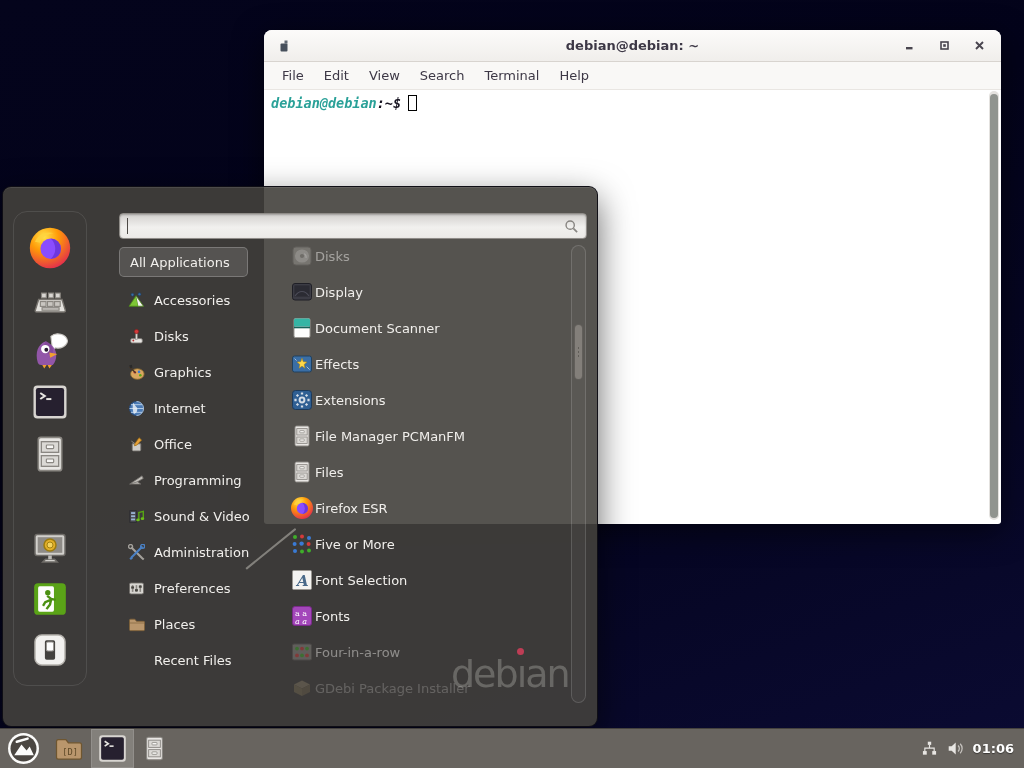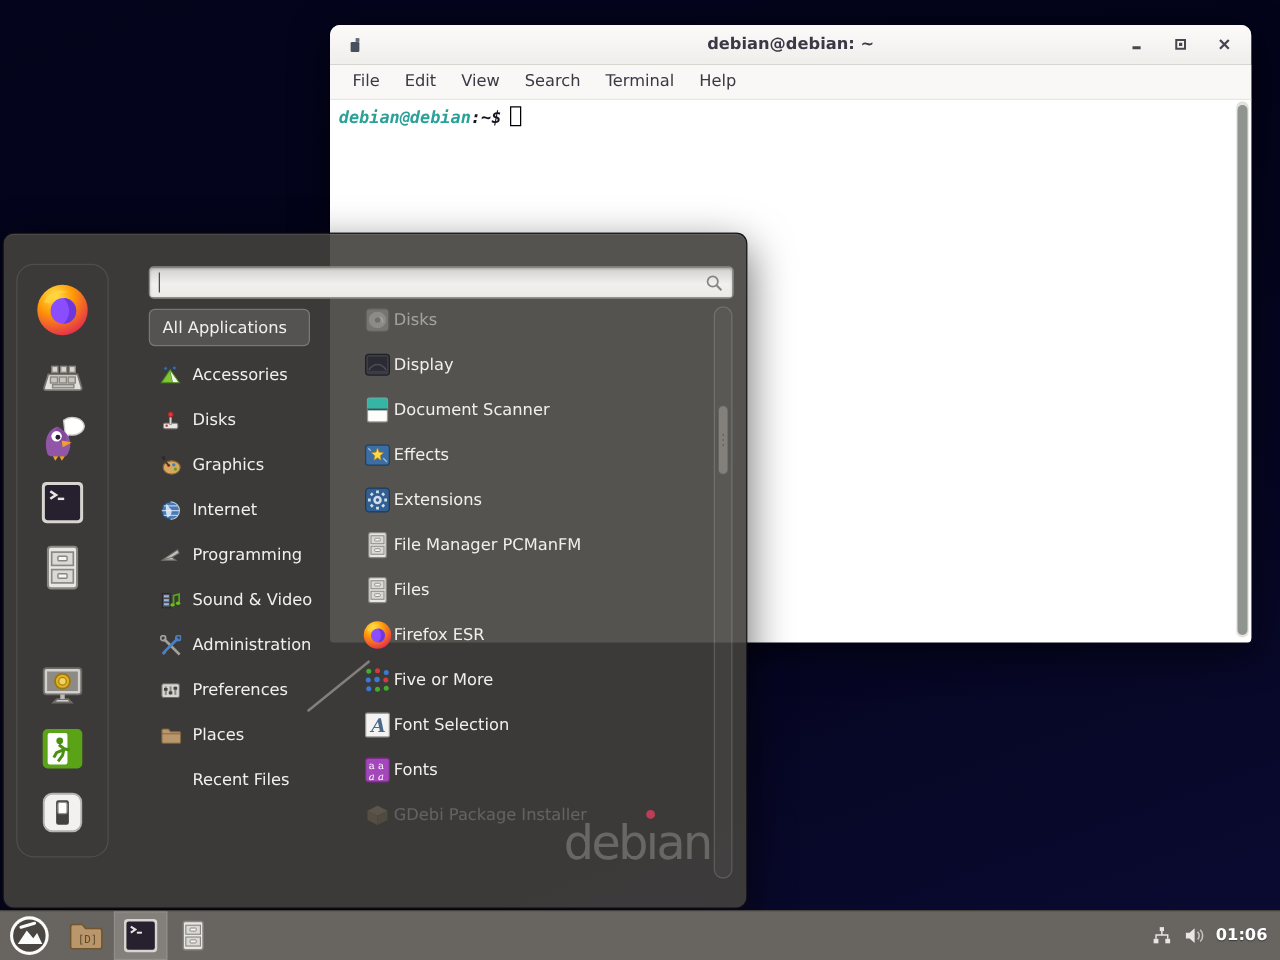--- a/index.html
+++ b/index.html
@@ -5,21 +5,21 @@
   * { margin:0; padding:0; box-sizing:border-box; }
   html,body { width:1024px; height:768px; overflow:hidden;
               font-family:"DejaVu Sans", sans-serif; background:#000; }
   .stage { position:absolute; width:1024px; height:768px; overflow:hidden; }
 
   
   .desktop { position:absolute; inset:0;
     background:linear-gradient(160deg,#04041c 0%,#03031a 38%,#060624 70%,#0b0b33 100%); }
 
   
-  .terminal-window { position:absolute; left:264px; top:20px; width:737px; height:494px;
+  .terminal-window { position:absolute; left:264px; top:30px; width:737px; height:494px;
     border-radius:8px 8px 3px 3px; background:#fff; z-index:1;
     box-shadow:0 8px 30px rgba(0,0,0,0.55); }
   .titlebar { height:32px; background:linear-gradient(#fcfbfa,#f0eeeb);
     border-bottom:1px solid #d8d4cf; border-radius:8px 8px 0 0;
     position:relative; display:flex; align-items:center; justify-content:center; }
   .titlebar-title { font-weight:bold; font-size:13px; color:#3d3846; }
   .titlebar-icon { position:absolute; left:15px; top:9px; width:12px; height:14px; }
   .win-controls { position:absolute; right:16px; top:0; height:100%;
     display:flex; align-items:center; gap:24px; }
   .win-btn { width:11px; height:11px; }
@@ -298,20 +298,30 @@
               <circle cx="8" cy="8" r="6.6" fill="#4a7ab5" stroke="#2a4a75"></circle>
               <path d="M8 1.4 a6.6 6.6 0 0 1 0 13.2 M1.4 8 h13.2 M2.8 4.4 h10.4 M2.8 11.6 h10.4" stroke="#b8cfe8" stroke-width="0.9" fill="none"></path>
               <path d="M5 2.6 C4 5.8 4.2 10 5.6 13.2 C8.2 12.2 9.2 10 8.6 7.2 C7 6 6 4.2 5 2.6" fill="#e8eef6" opacity="0.85"></path>
             </svg>
           </span>
           <span>Internet</span>
         </div>
         <div class="cat-item">
           <span class="cat-icon">
             <svg viewBox="0 0 16 16">
+              <path d="M4 7.4 h8 v5.6 a1 1 0 0 1 -1 1 H5 a1 1 0 0 1 -1 -1z" fill="#cfcdc9" stroke="#7a7773" stroke-width="0.8"></path>
+              <path d="M10.4 1.6 L12.8 3.8 L8.2 8.6 L6 9.2 L6.6 7z" fill="#e8a33d" stroke="#9a6a10" stroke-width="0.7"></path>
+              <path d="M3.2 4.8 l3.2 2.2" stroke="#8a8782" stroke-width="0.9"></path>
+            </svg>
+          </span>
+          <span>Office</span>
+        </div>
+        <div class="cat-item">
+          <span class="cat-icon">
+            <svg viewBox="0 0 16 16">
               <path d="M1.6 11.4 L13.2 3.6 L14.4 6 L9 9.2 L12 11.4 Z" fill="#c2bfba" stroke="#6f6c68" stroke-width="0.8"></path>
               <path d="M1.6 11.4 L9 9.2" stroke="#6f6c68" stroke-width="0.7"></path>
             </svg>
           </span>
           <span>Programming</span>
         </div>
         <div class="cat-item">
           <span class="cat-icon">
             <svg viewBox="0 0 16 16">
               <rect x="1.8" y="2.6" width="6" height="10.8" fill="#4a4a52" stroke="#26262c" stroke-width="0.7"></rect>
@@ -490,20 +500,34 @@
         <div class="app-item">
           <span class="app-icon">
             <svg viewBox="0 0 24 24">
               <rect x="2.5" y="2.5" width="19" height="19" rx="2.5" fill="#a347ba" stroke="#7a2a8a"></rect>
               <text x="5" y="11.5" font-size="8" fill="#fff" font-family="DejaVu Serif, serif">a a</text>
               <text x="5" y="20" font-size="8" font-style="italic" fill="#fff" font-family="DejaVu Serif, serif">a a</text>
             </svg>
           </span>
           <span>Fonts</span>
         </div>
+        <div class="app-item" style="opacity: 0.45;">
+          <span class="app-icon">
+            <svg viewBox="0 0 24 24">
+              <rect x="2.5" y="4" width="19" height="16" rx="1.5" fill="#8d8a85" stroke="#5f5c58"></rect>
+              <circle cx="7" cy="8.6" r="1.9" fill="#3fae2a"></circle>
+              <circle cx="12" cy="8.6" r="1.9" fill="#d43a3a"></circle>
+              <circle cx="17" cy="8.6" r="1.9" fill="#3fae2a"></circle>
+              <circle cx="7" cy="15.4" r="1.9" fill="#d43a3a"></circle>
+              <circle cx="12" cy="15.4" r="1.9" fill="#3fae2a"></circle>
+              <circle cx="17" cy="15.4" r="1.9" fill="#d43a3a"></circle>
+            </svg>
+          </span>
+          <span>Four-in-a-row</span>
+        </div>
         <div class="app-item" style="opacity: 0.22;">
           <span class="app-icon">
             <svg viewBox="0 0 24 24">
               <path d="M4 8.5 L12 4.5 L20 8.5 L12 12.5z" fill="#cab78b"></path>
               <path d="M4 8.5 v7.5 l8 4 v-7.5z" fill="#b09a6a"></path>
               <path d="M20 8.5 v7.5 l-8 4 v-7.5z" fill="#9a845a"></path>
             </svg>
           </span>
           <span>GDebi Package Installer</span>
         </div>

